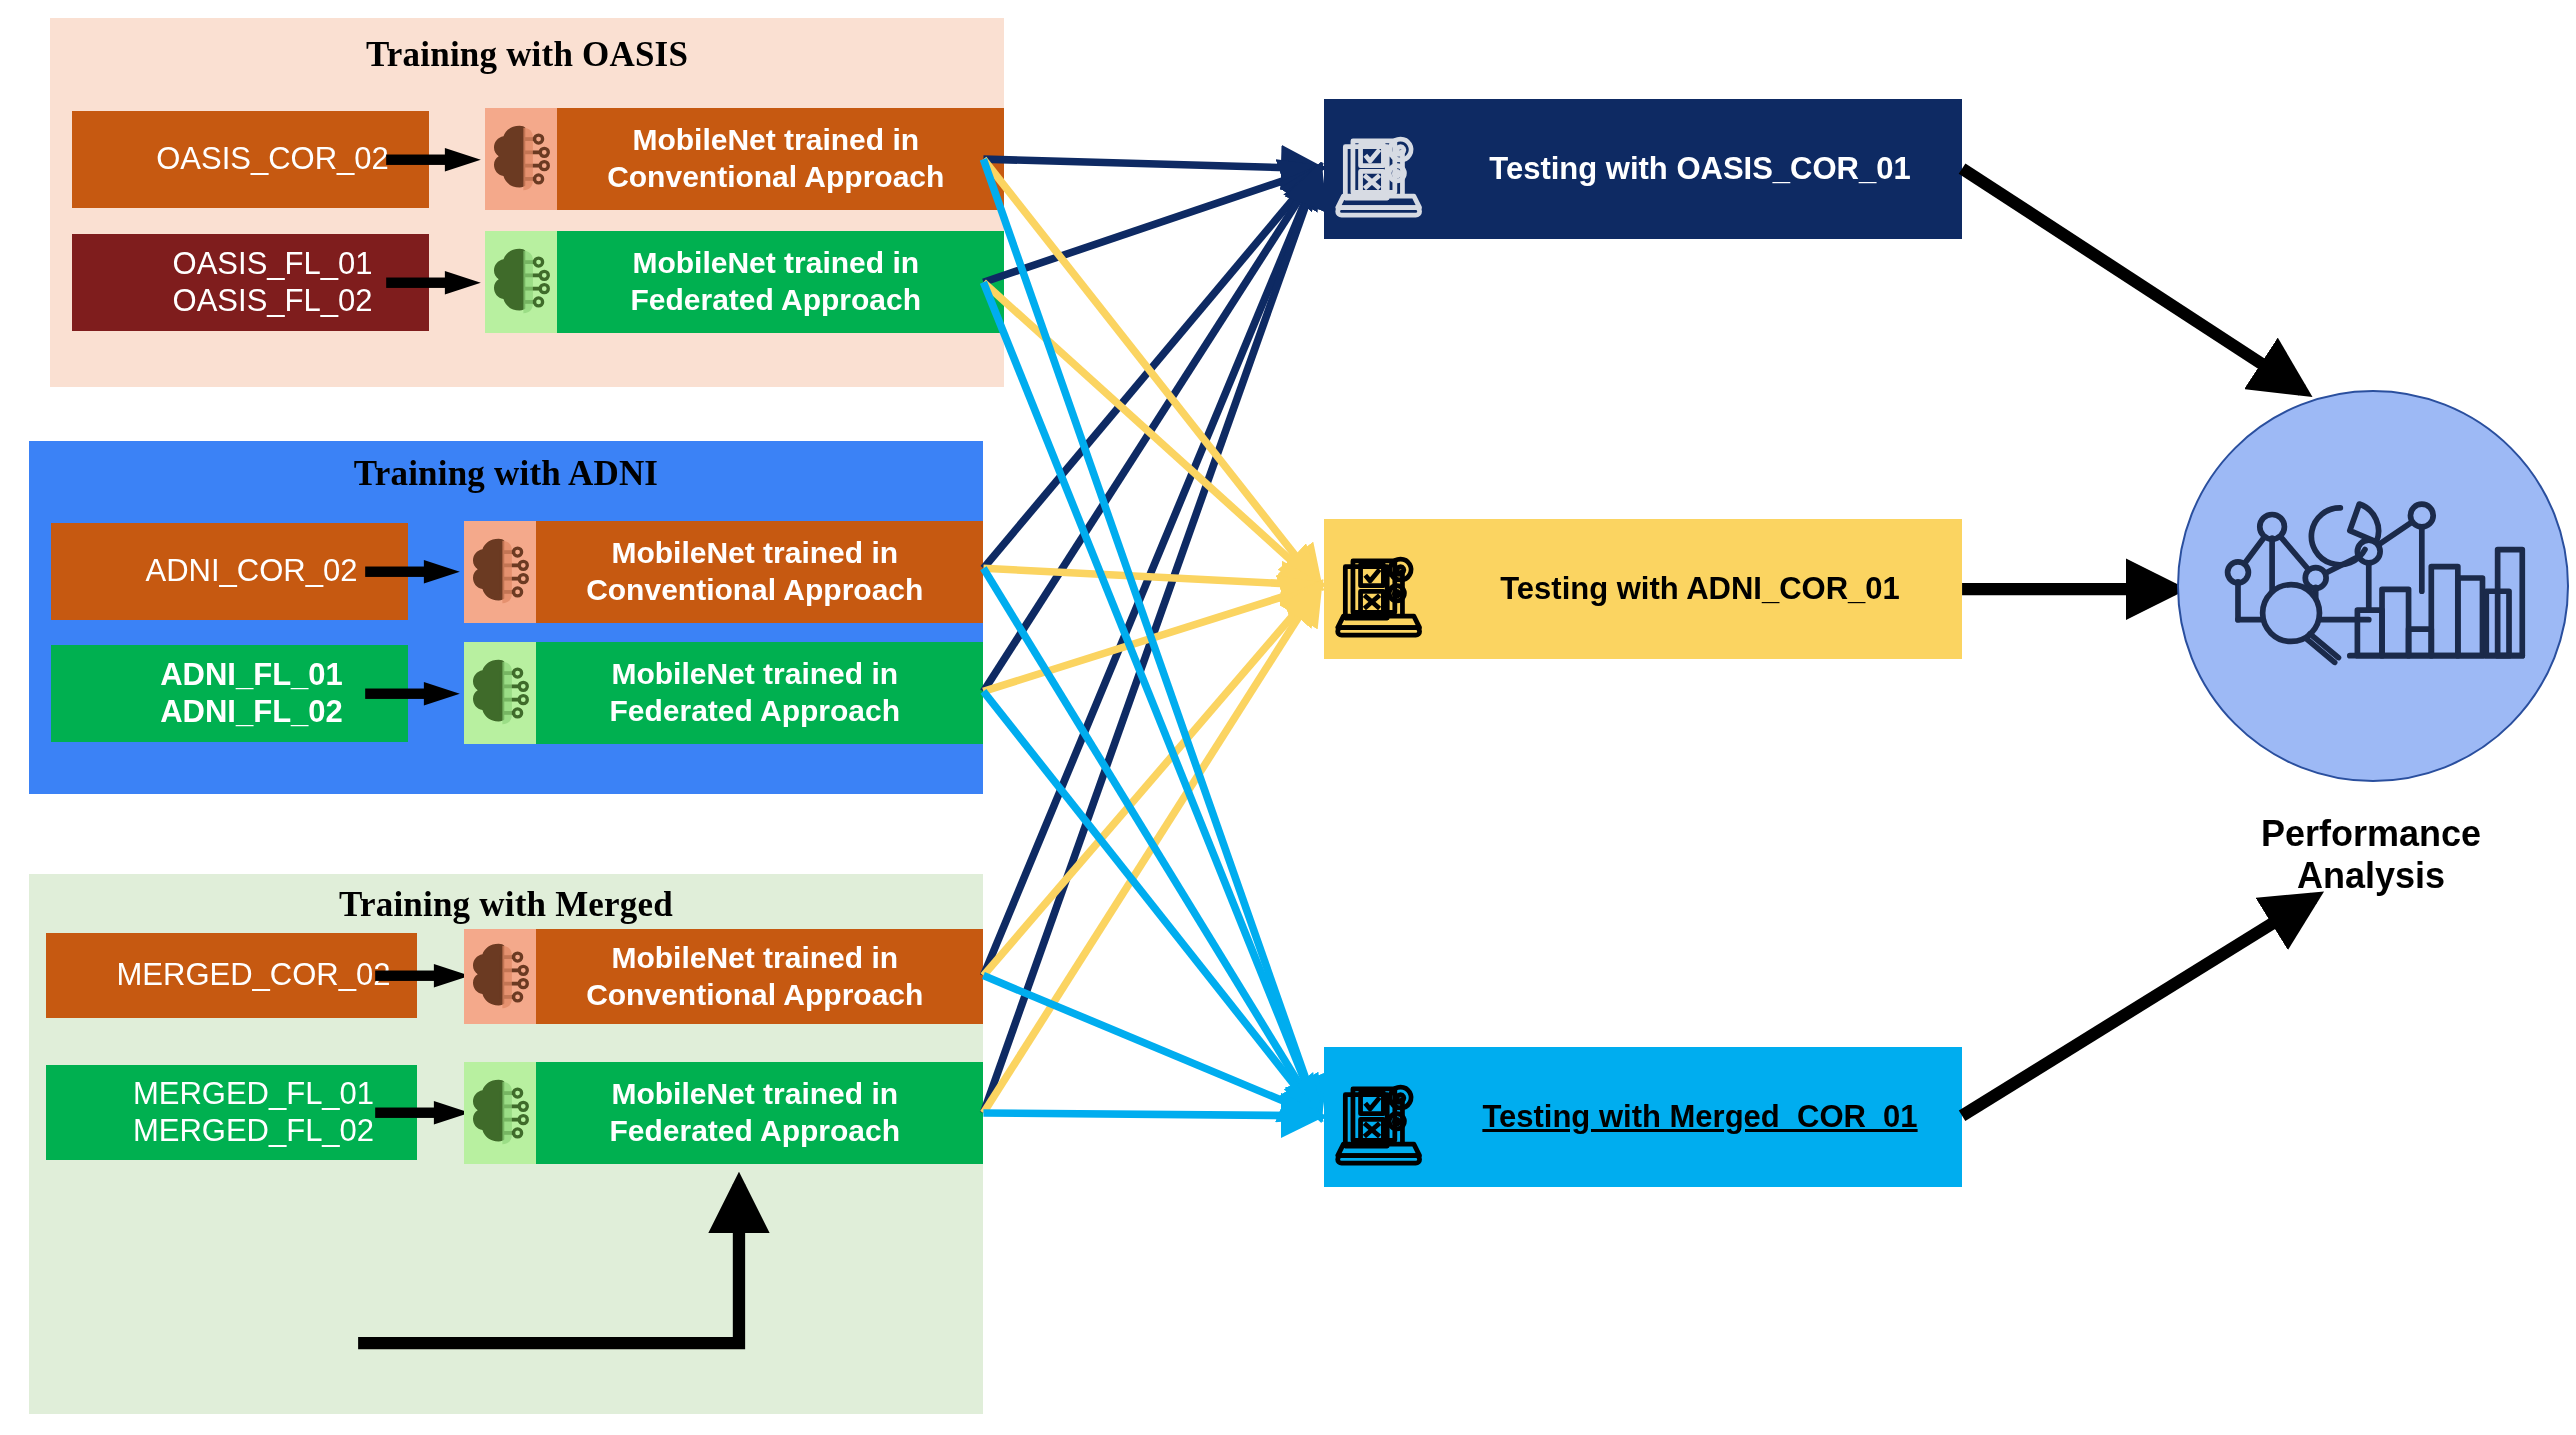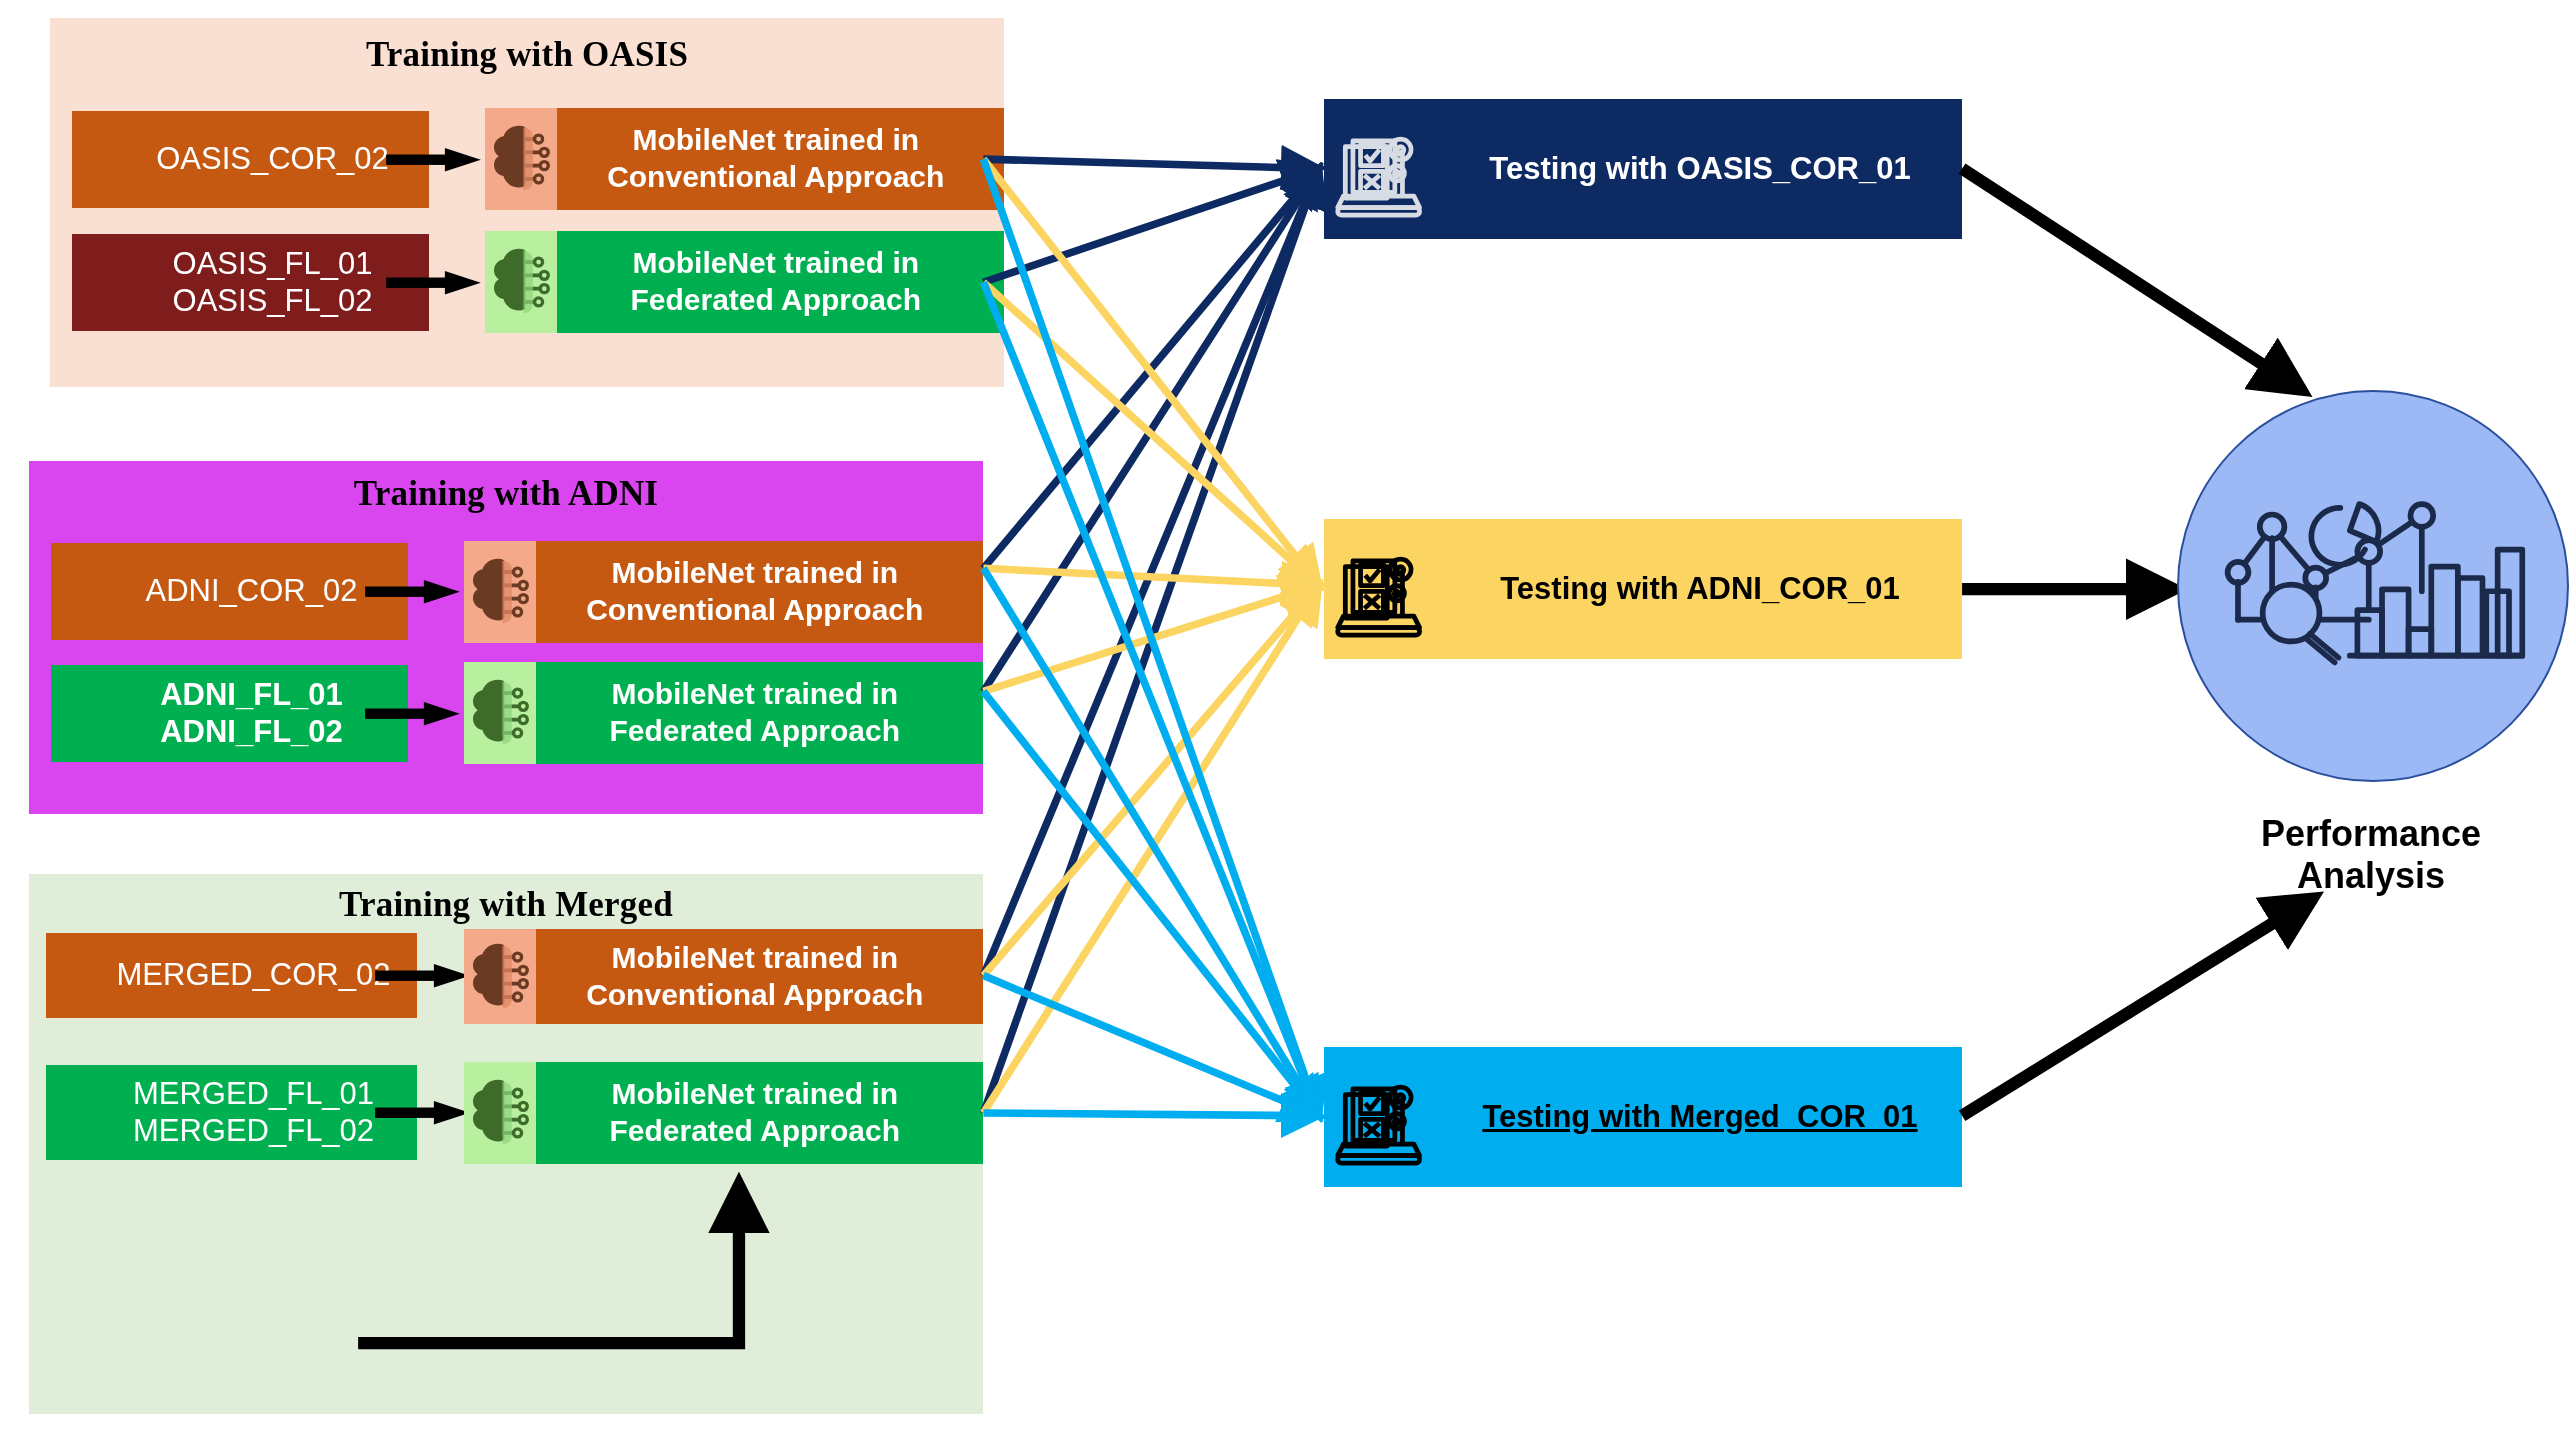--- a/index.html
+++ b/index.html
@@ -123,21 +123,21 @@
             </g>
         </svg>
       </span>
       <span class="model-text">
         <span>MobileNet trained in</span><br>
         <span>Federated Approach</span>
       </span>
     </div>
   </div>
 
-  <div class="panel" style="left:29px;top:441px;width:954px;height:353px;background:#d946ef;margin-top:20px;">
+  <div class="panel" style="left:29px;top:441px;width:954px;height:353px;background:#3b82f6;">
     <div class="panel-title" style="top:13.3px;">Training with ADNI</div>
 
     <div class="ds-box" style="left:22px;top:82px;width:313px;height:97px;background:#c65911;">
       <span>ADNI_COR_02</span>
     </div>
 
     <div class="arrow-small" style="left:336px;top:117px;width:95px;">
       <svg viewBox="0 0 100 28" width="95" height="26.5">
           <g fill="#000">
         <rect x="0" y="9" width="68" height="11"></rect>

